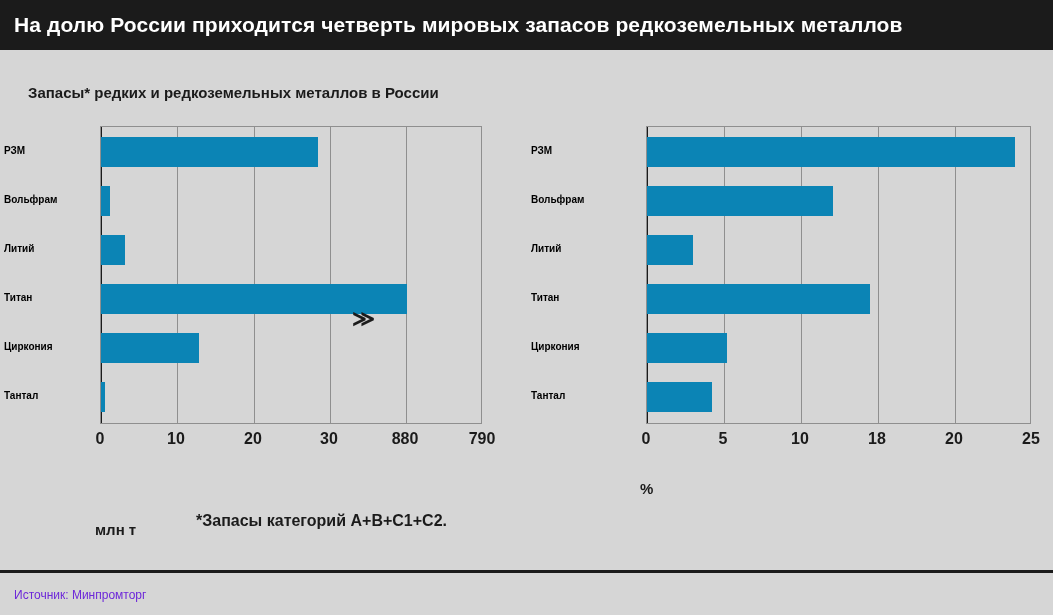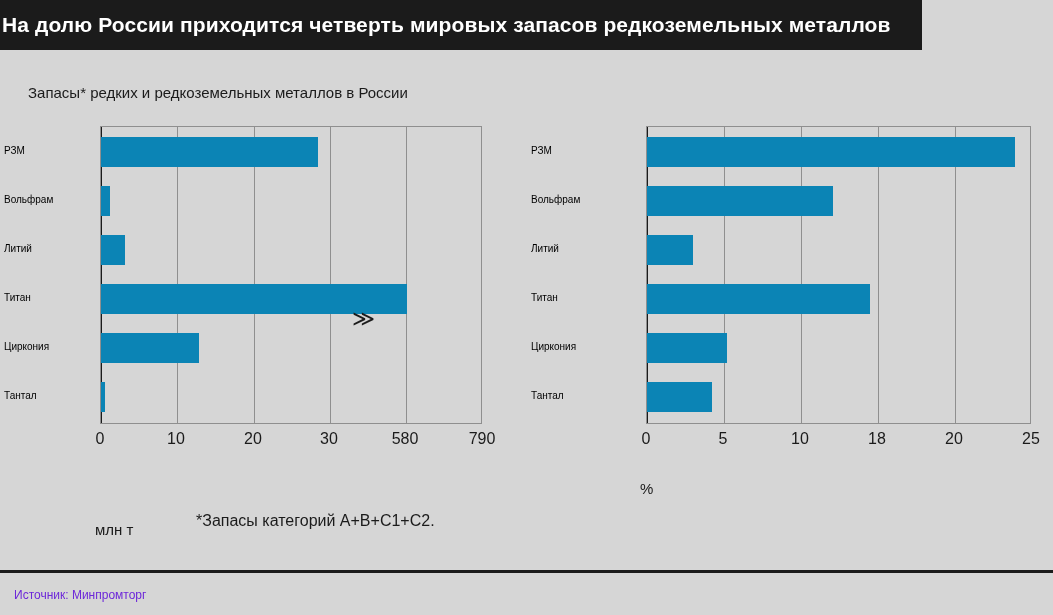--- a/index.html
+++ b/index.html
@@ -11,40 +11,41 @@
     font-family: "Liberation Sans", sans-serif;
     color: #1b1b1b;
     overflow: hidden;
     position: relative;
   }
 
   
   .header {
     position: absolute;
     top: 0; left: 0;
-    width: 922px;
+    width: 1053px;
     height: 50px;
     background: #1b1b1b;
     display: flex;
     align-items: center;
-    padding-left: 2px;
+    padding-left: 14px;
   }
   .header-title {
     color: #ffffff;
     font-size: 21px;
     font-weight: bold;
     letter-spacing: 0.1px;
     white-space: nowrap;
   }
 
   
   .panel {
     position: absolute;
     top: 50px;
     height: 520px;
+    font-weight: bold;
   }
   .panel-left  { left: 0;    width: 527px; }
   .panel-right { left: 527px; width: 526px; }
 
   .panel-title {
     position: absolute;
     font-size: 15px;
     color: #1b1b1b;
     white-space: nowrap;
   }
@@ -179,21 +180,21 @@
     <div class="cat-label" style="top:65px;  left:-96px; width:90px">Вольфрам</div>
     <div class="cat-label" style="top:114px; left:-96px; width:90px">Литий</div>
     <div class="cat-label" style="top:163px; left:-96px; width:90px">Титан</div>
     <div class="cat-label" style="top:212px; left:-96px; width:90px">Циркония</div>
     <div class="cat-label" style="top:261px; left:-96px; width:90px">Тантал</div>
 
     <div class="tick-label" style="top:304px; left:-20px; width:40px">0</div>
     <div class="tick-label" style="top:304px; left:56px;  width:40px">10</div>
     <div class="tick-label" style="top:304px; left:133px; width:40px">20</div>
     <div class="tick-label" style="top:304px; left:209px; width:40px">30</div>
-    <div class="tick-label" style="top:304px; left:281px; width:48px">580</div>
+    <div class="tick-label" style="top:304px; left:281px; width:48px">880</div>
     <div class="tick-label" style="top:304px; left:358px; width:48px">790</div>
   </div>
 
   <div class="break-mark">≫</div>
   <div class="axis-unit unit-left">млн т</div>
   <div class="footnote">*Запасы категорий A+B+C1+C2.</div>
 </div>
 
 <div class="panel panel-right">
 

